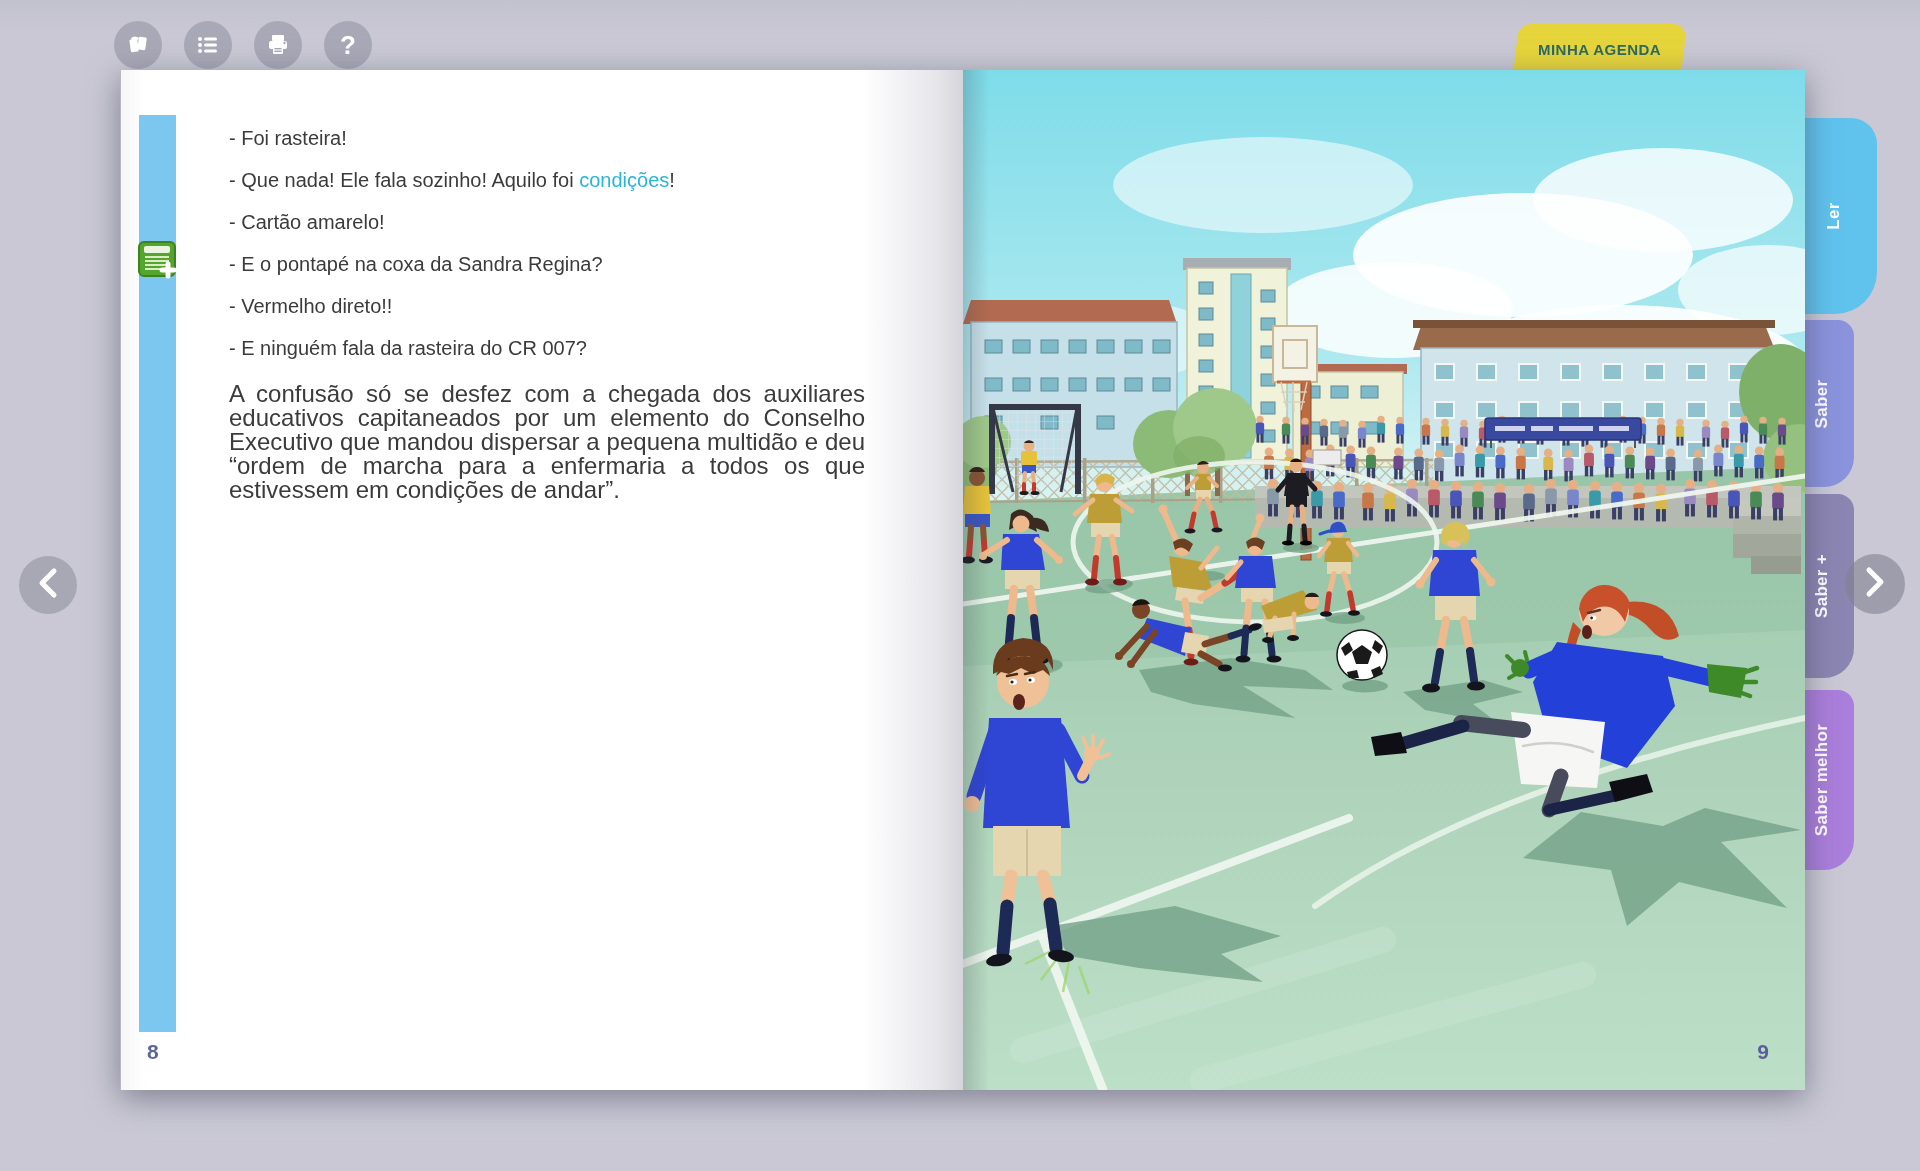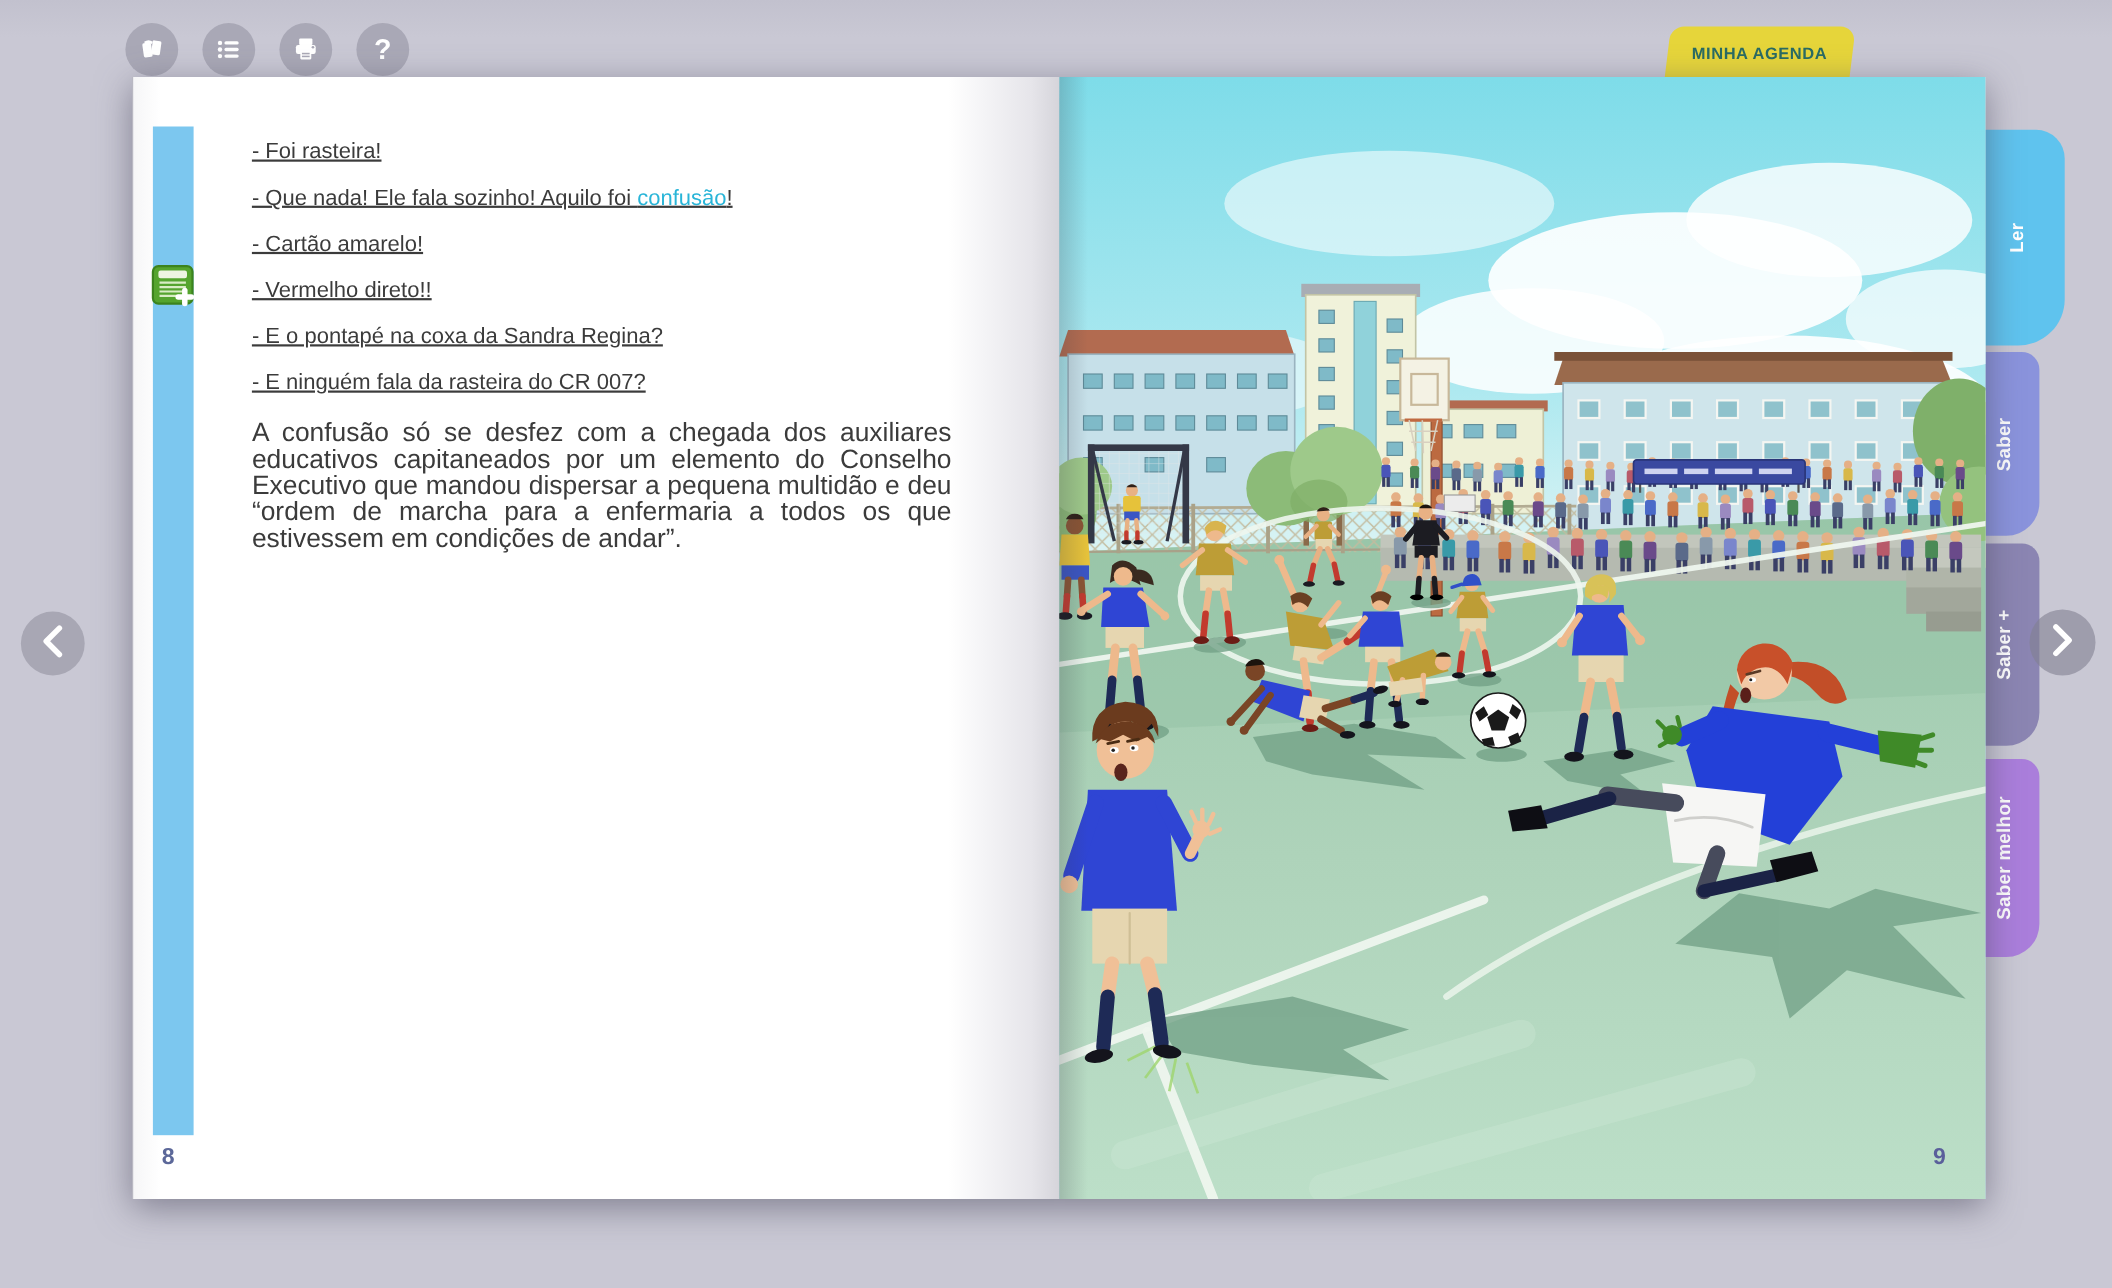--- a/index.html
+++ b/index.html
@@ -38,21 +38,21 @@
   .page-right{width:842px;height:100%;position:relative;background:#bfe9ef;}
   .page-right .spine-shade{position:absolute;left:0;top:0;bottom:0;width:26px;
     background:linear-gradient(90deg,rgba(60,60,70,.22),rgba(60,60,70,0));pointer-events:none;}
   .blue-bar{position:absolute;left:18px;top:45px;width:37px;height:917px;background:#7cc7ef;}
   .note-btn{position:absolute;left:15px;top:170px;width:42px;height:40px;cursor:pointer;}
   .pagenum{position:absolute;font-size:21px;color:#5c6899;font-weight:bold;}
   .pagenum.left{left:26px;bottom:26px;}
   .pagenum.right{right:36px;bottom:26px;color:#5a5f9b;}
   
   .text-block{position:absolute;left:108px;top:58px;width:636px;color:#3b3b3b;}
-  .dlg{margin:0 0 21px 0;font-size:20px;line-height:21px;text-decoration:underline;}
+  .dlg{margin:0 0 21px 0;font-size:20px;line-height:21px;}
   .hl{font-weight:normal;}
   .para{margin:23px 0 0 0;font-size:24px;line-height:24px;text-align:justify;}
   
   .nav-circle{position:absolute;border-radius:50%;display:flex;align-items:center;
     justify-content:center;cursor:pointer;z-index:3;}
   .nav-prev{left:19px;top:556px;width:58px;height:58px;background:#a8a7b4;}
   .nav-next{left:1845px;top:554px;width:60px;height:60px;background:rgba(130,128,145,.6);}
 </style>
 </head>
 <body>
@@ -135,24 +135,24 @@
         </g>
         <g stroke="#ffffff" stroke-width="5" stroke-linecap="round">
           <line x1="32" y1="24" x2="32" y2="36"></line>
             <line x1="26" y1="30" x2="38" y2="30"></line>
         </g>
       </svg>
     </div>
 
     <div class="text-block">
       <p class="dlg"><span>- Foi rasteira!</span></p>
-      <p class="dlg"><span>- Que nada! Ele fala sozinho! Aquilo foi </span><span class="hl" id="hl-word" style="color: rgb(41, 181, 216);">confusão</span><span>!</span></p>
+      <p class="dlg"><span>- Que nada! Ele fala sozinho! Aquilo foi </span><span class="hl" id="hl-word" style="color: rgb(41, 181, 216);">condições</span><span>!</span></p>
       <p class="dlg"><span>- Cartão amarelo!</span></p>
+      <p class="dlg"><span>- E o pontapé na coxa da Sandra Regina?</span></p>
       <p class="dlg"><span>- Vermelho direto!!</span></p>
-      <p class="dlg"><span>- E o pontapé na coxa da Sandra Regina?</span></p>
       <p class="dlg"><span>- E ninguém fala da rasteira do CR 007?</span></p>
       <p class="para">A confusão só se desfez com a chegada dos auxiliares educativos capitaneados por um elemento do Conselho Executivo que mandou dispersar a pequena multidão e deu “ordem de marcha para a enfermaria a todos os que estivessem em condições de andar”.</p>
     </div>
 
     <div class="pagenum left">8</div>
   </div>
 
   <div class="page-right">
     <svg width="842" height="1020" viewBox="0 0 842 1020" preserveAspectRatio="none">
       <defs>

